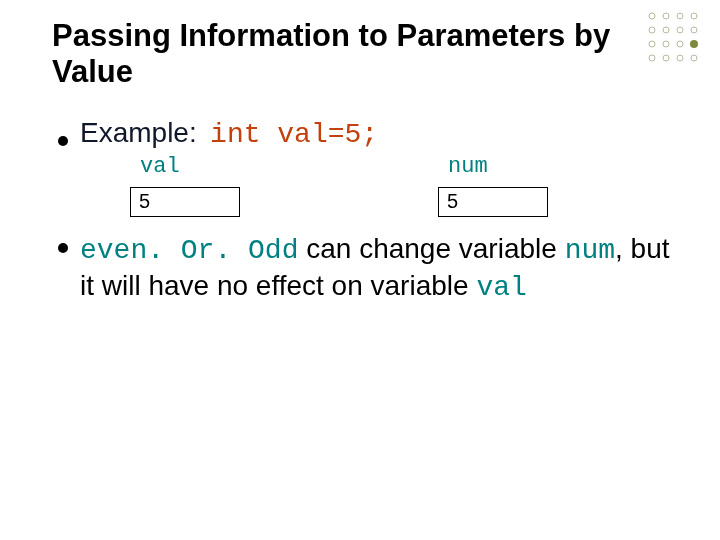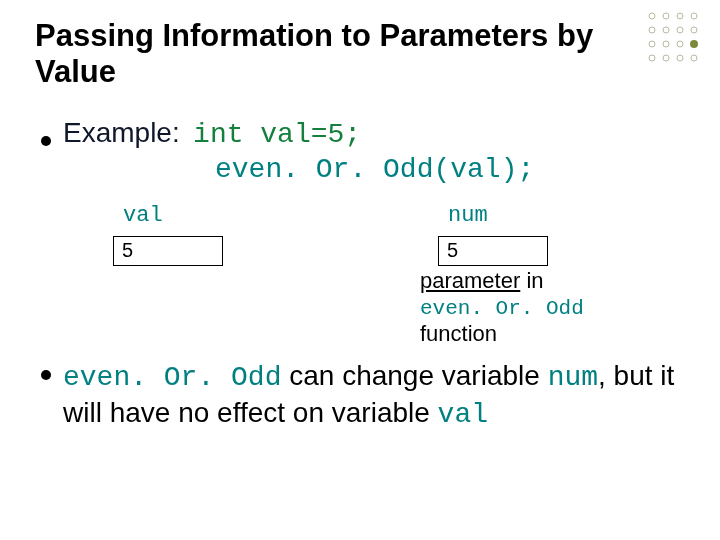--- a/index.html
+++ b/index.html
@@ -5,21 +5,21 @@
   * { box-sizing: border-box; margin: 0; padding: 0; }
   body {
     width: 720px;
     height: 540px;
     background: #ffffff;
     font-family: Arial, Helvetica, sans-serif;
     position: relative;
     overflow: hidden;
   }
   .slide {
-    padding: 18px 40px 20px 35px;
+    padding: 18px 40px 20px 52px;
     height: 100%;
   }
   .title {
     font-size: 31px;
     font-weight: bold;
     color: #000;
     line-height: 1.15;
     margin-bottom: 28px;
   }
   .bullet-row {
@@ -38,21 +38,21 @@
     position: relative;
     top: 4px;
   }
   .example-label {
     font-size: 28px;
     color: #0f172a;
   }
   .code-inline {
     font-family: "Courier New", Courier, monospace;
     font-size: 28px;
-    color: #15803d;
+    color: #c2410c;
   }
   .code-line2 {
     font-family: "Courier New", Courier, monospace;
     font-size: 28px;
     color: #008080;
     margin-left: 180px;
     margin-bottom: 18px;
   }
   .diagram {
     display: flex;
@@ -150,34 +150,29 @@
   <h1 class="title">Passing Information to Parameters by Value</h1>
 
   <div class="bullet-row">
     <span class="bullet-dot"></span>
     <span>
       <span class="example-label">Example:</span>
       <span> &nbsp;</span>
       <span class="code-inline">int val=5;</span>
     </span>
   </div>
-  <div class="code-line2">even. Or. Odd(val);</div>
 
   <div class="diagram">
     <div class="diagram-col">
       <div class="var-label">val</div>
       <div class="box">5</div>
     </div>
     <div class="diagram-col">
       <div class="var-label">num</div>
       <div class="box">5</div>
-      <div class="caption">
-        <span class="underline">parameter</span><span> in </span><br>
-        <span class="caption-code">even. Or. Odd</span><span> function</span>
-      </div>
     </div>
   </div>
 
   <div class="body-text">
     <span class="bullet-dot" style="top:12px;"></span>
     <div class="body-content">
       <span class="body-code">even. Or. Odd</span><span> can change variable </span><span class="body-code">num</span><span>, but it will have no effect on variable </span><span class="body-code">val</span>
     </div>
   </div>
 

